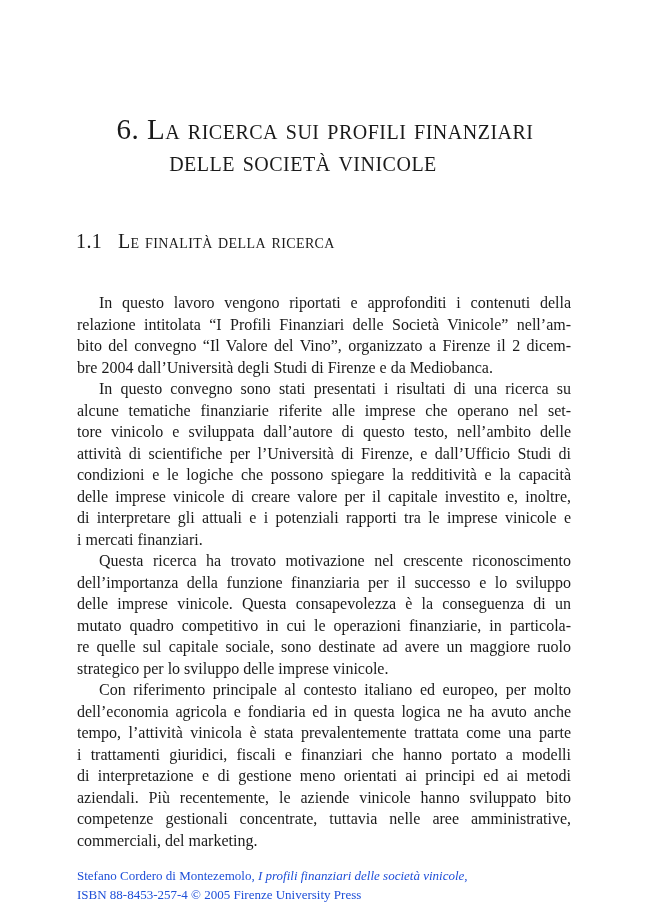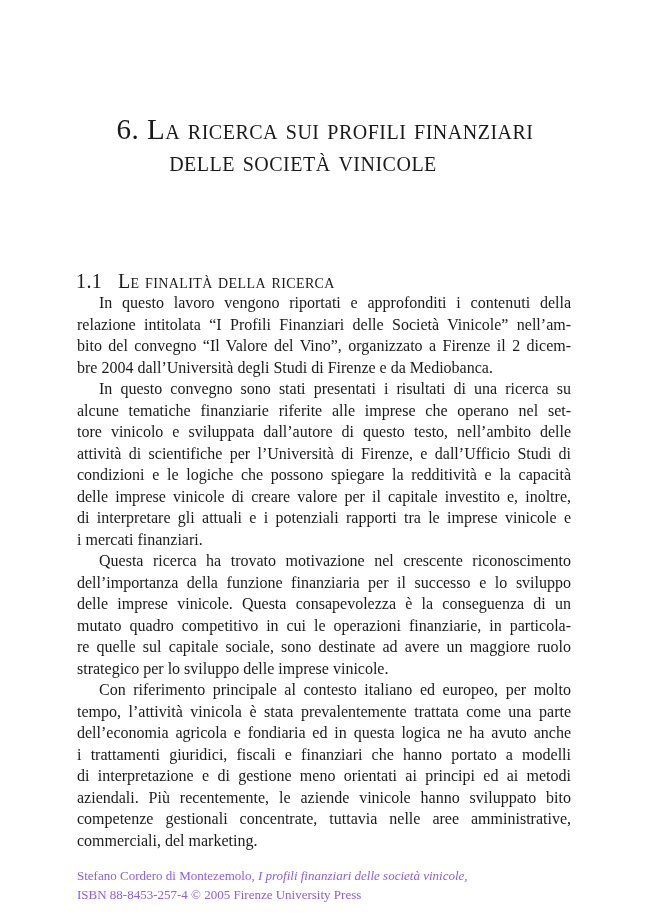--- a/index.html
+++ b/index.html
@@ -4,27 +4,27 @@
   <style>
     html, body { margin: 0; padding: 0; background: #ffffff; }
     body { width: 650px; height: 922px; position: relative; overflow: hidden;
            font-family: "Liberation Serif", "DejaVu Serif", serif; color: #1a1a1a; }
     .chapter-title { position: absolute; left: 0; width: 650px; text-align: center;
                      font-variant: small-caps; font-size: 29px; letter-spacing: 0.5px; line-height: 34px; }
     .chapter-title .l1 { position: absolute; top: 112px; left: 0; width: 650px; text-align: center; }
     .chapter-title .l2 { position: absolute; top: 144px; left: 0; width: 606px; text-align: center; }
     .section-title { position: absolute; top: 230px; left: 76px; font-variant: small-caps;
                      font-size: 20px; letter-spacing: 0.4px; }
-    .section-title .num { display: inline-block; width: 42px; margin-top: 40px; }
+    .section-title .num { display: inline-block; width: 42px; }
     .body { position: absolute; top: 292px; left: 77px; width: 494px; font-size: 16px; }
     .line { height: 21.5px; line-height: 21.5px; white-space: nowrap; text-align: justify;
             text-align-last: justify; }
     .line.last { text-align-last: left; }
     .line.indent { padding-left: 22px; }
-    .footer { position: absolute; top: 866px; left: 77px; font-size: 13px; line-height: 19px; color: #8b5cf6; }
+    .footer { position: absolute; top: 866px; left: 77px; font-size: 13px; line-height: 19px; color: #1d4ed8; }
     .footer .it { font-style: italic; }
   </style>
 </head>
 <body>
 
 <div class="chapter-title">
   <div class="l1">6. La ricerca sui profili finanziari</div>
   <div class="l2">delle società vinicole</div>
 </div>
 
@@ -52,22 +52,22 @@
   <div>
     <div class="line indent">Questa ricerca ha trovato motivazione nel crescente riconoscimento</div>
     <div class="line">dell’importanza della funzione finanziaria per il successo e lo sviluppo</div>
     <div class="line">delle imprese vinicole. Questa consapevolezza è la conseguenza di un</div>
     <div class="line">mutato quadro competitivo in cui le operazioni finanziarie, in particola-</div>
     <div class="line">re quelle sul capitale sociale, sono destinate ad avere un maggiore ruolo</div>
     <div class="line last">strategico per lo sviluppo delle imprese vinicole.</div>
   </div>
   <div>
     <div class="line indent">Con riferimento principale al contesto italiano ed europeo, per molto</div>
+    <div class="line">dell’economia agricola e fondiaria ed in questa logica ne ha avuto anche</div>
     <div class="line">tempo, l’attività vinicola è stata prevalentemente trattata come una parte</div>
-    <div class="line">dell’economia agricola e fondiaria ed in questa logica ne ha avuto anche</div>
     <div class="line">i trattamenti giuridici, fiscali e finanziari che hanno portato a modelli</div>
     <div class="line">di interpretazione e di gestione meno orientati ai principi ed ai metodi</div>
     <div class="line">aziendali. Più recentemente, le aziende vinicole hanno sviluppato bito</div>
     <div class="line">competenze gestionali concentrate, tuttavia nelle aree amministrative,</div>
     <div class="line last">commerciali, del marketing.</div>
   </div>
 </div>
 
 <div class="footer">
   <div><span>Stefano Cordero di Montezemolo, </span><span class="it">I profili finanziari delle società vinicole</span><span>,</span></div>

